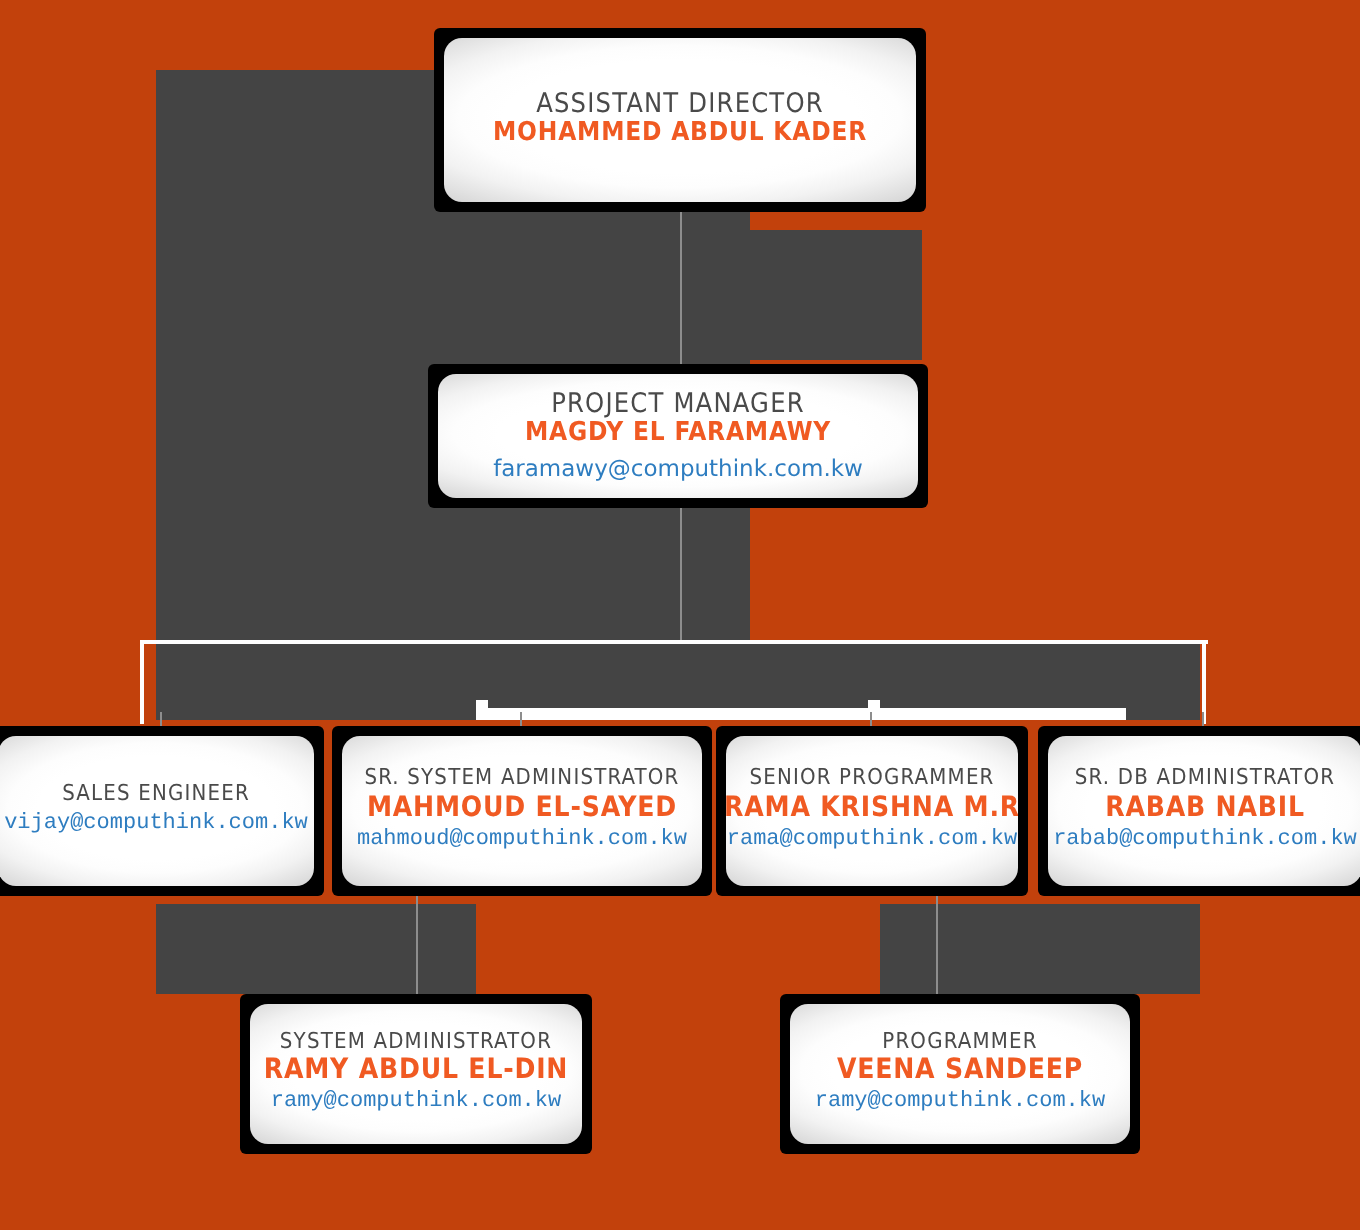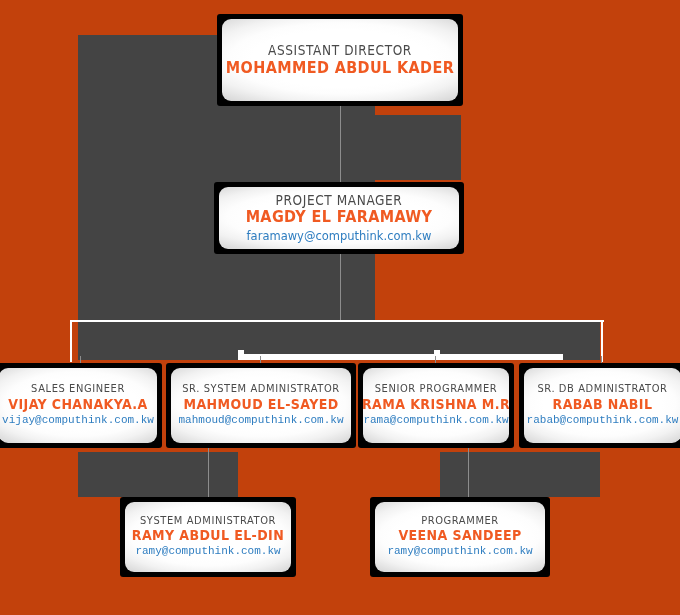--- a/index.html
+++ b/index.html
@@ -75,21 +75,21 @@
   .role {
     color: #4a4a4a;
     font-size: 13.5px;
     letter-spacing: 0.6px;
     font-stretch: condensed;
     white-space: nowrap;
     line-height: 1.15;
   }
   .person {
     color: #f05a22;
-    font-size: 16px;
+    font-size: 13px;
     font-weight: bold;
     letter-spacing: 0.4px;
     font-stretch: condensed;
     white-space: nowrap;
     line-height: 1.15;
   }
   .email {
     color: #2e7dc0;
     font-family: "DejaVu Sans", "Liberation Sans", sans-serif;
     font-size: 11.5px;
@@ -150,21 +150,20 @@
     <div class="node-inner">
       <div class="role">PROJECT MANAGER</div>
       <div class="person">MAGDY EL FARAMAWY</div>
       <div class="email">faramawy@computhink.com.kw</div>
     </div>
   </div>
 
   <div class="node n-row3" style="left:-6px; top:363px; width:168px; height:85px;">
     <div class="node-inner">
       <div class="role">SALES ENGINEER</div>
-      <div class="person">VIJAY CHANAKYA.A</div>
       <div class="email">vijay@computhink.com.kw</div>
     </div>
   </div>
 
   <div class="node n-row3" style="left:166px; top:363px; width:190px; height:85px;">
     <div class="node-inner">
       <div class="role">SR. SYSTEM ADMINISTRATOR</div>
       <div class="person">MAHMOUD EL-SAYED</div>
       <div class="email">mahmoud@computhink.com.kw</div>
     </div>
@@ -187,21 +186,21 @@
   </div>
 
   <div class="node n-row3" style="left:120px; top:497px; width:176px; height:80px;">
     <div class="node-inner">
       <div class="role">SYSTEM ADMINISTRATOR</div>
       <div class="person">RAMY ABDUL EL-DIN</div>
       <div class="email">ramy@computhink.com.kw</div>
     </div>
   </div>
 
-  <div class="node n-row3" style="left:370px; top:497px; width:180px; height:80px;">
+  <div class="node n-row3" style="left:390px; top:497px; width:180px; height:80px;">
     <div class="node-inner">
       <div class="role">PROGRAMMER</div>
       <div class="person">VEENA SANDEEP</div>
       <div class="email">ramy@computhink.com.kw</div>
     </div>
   </div>
 
 </div>
 
 </body></html>

